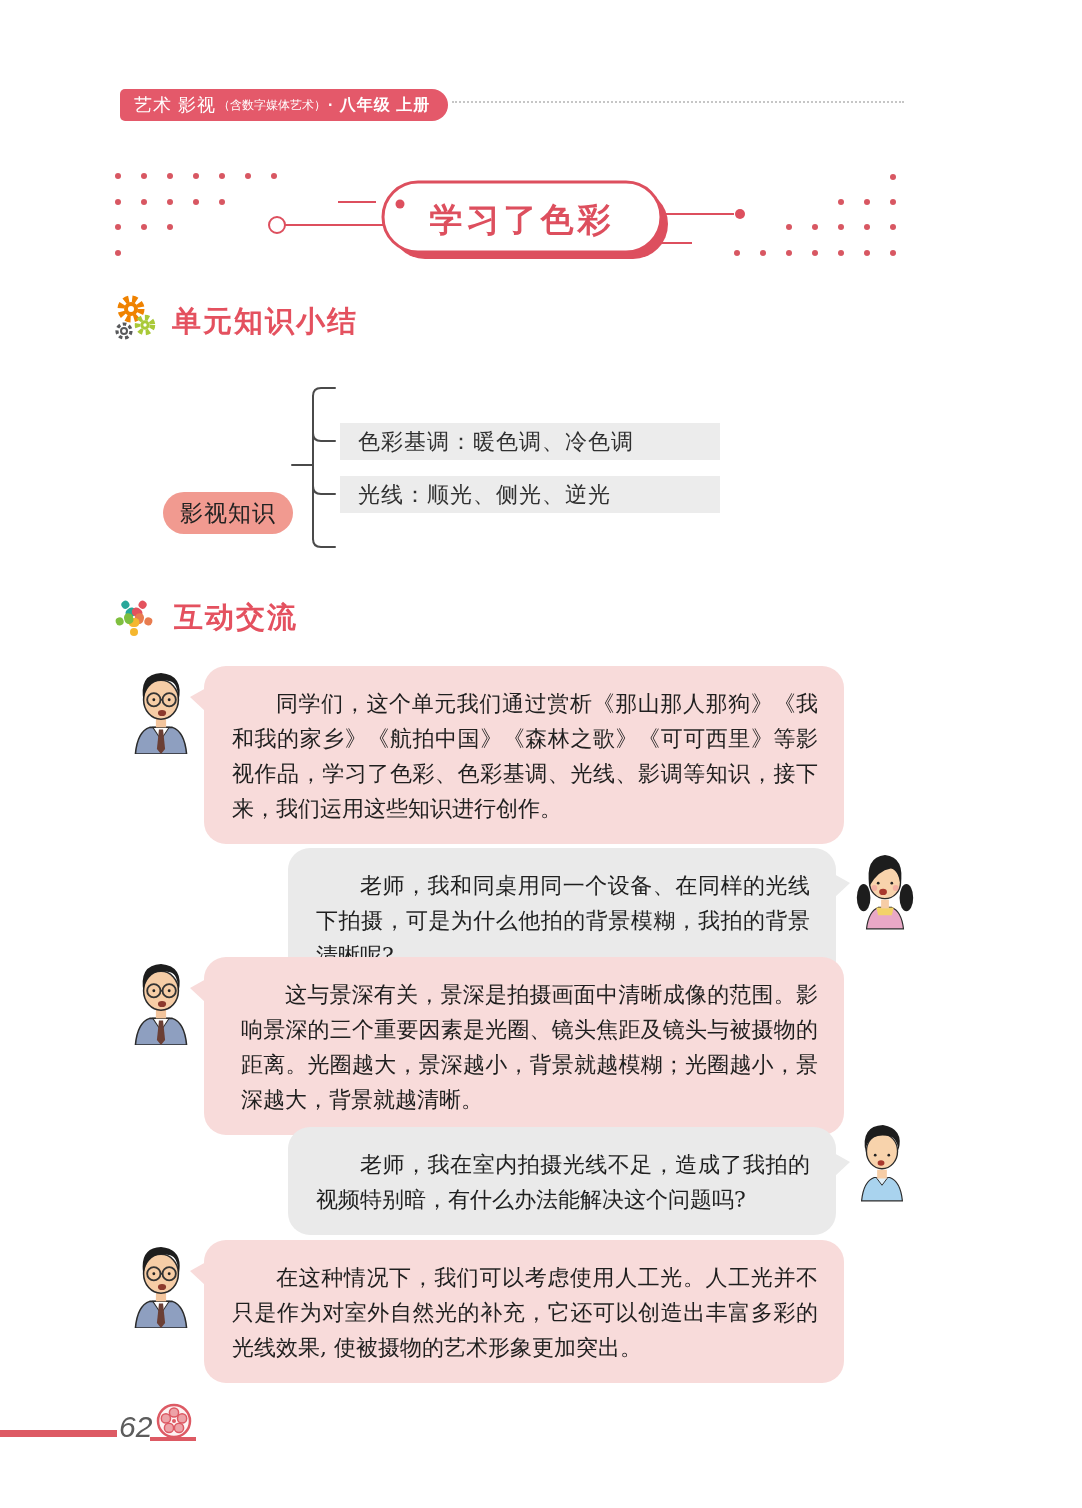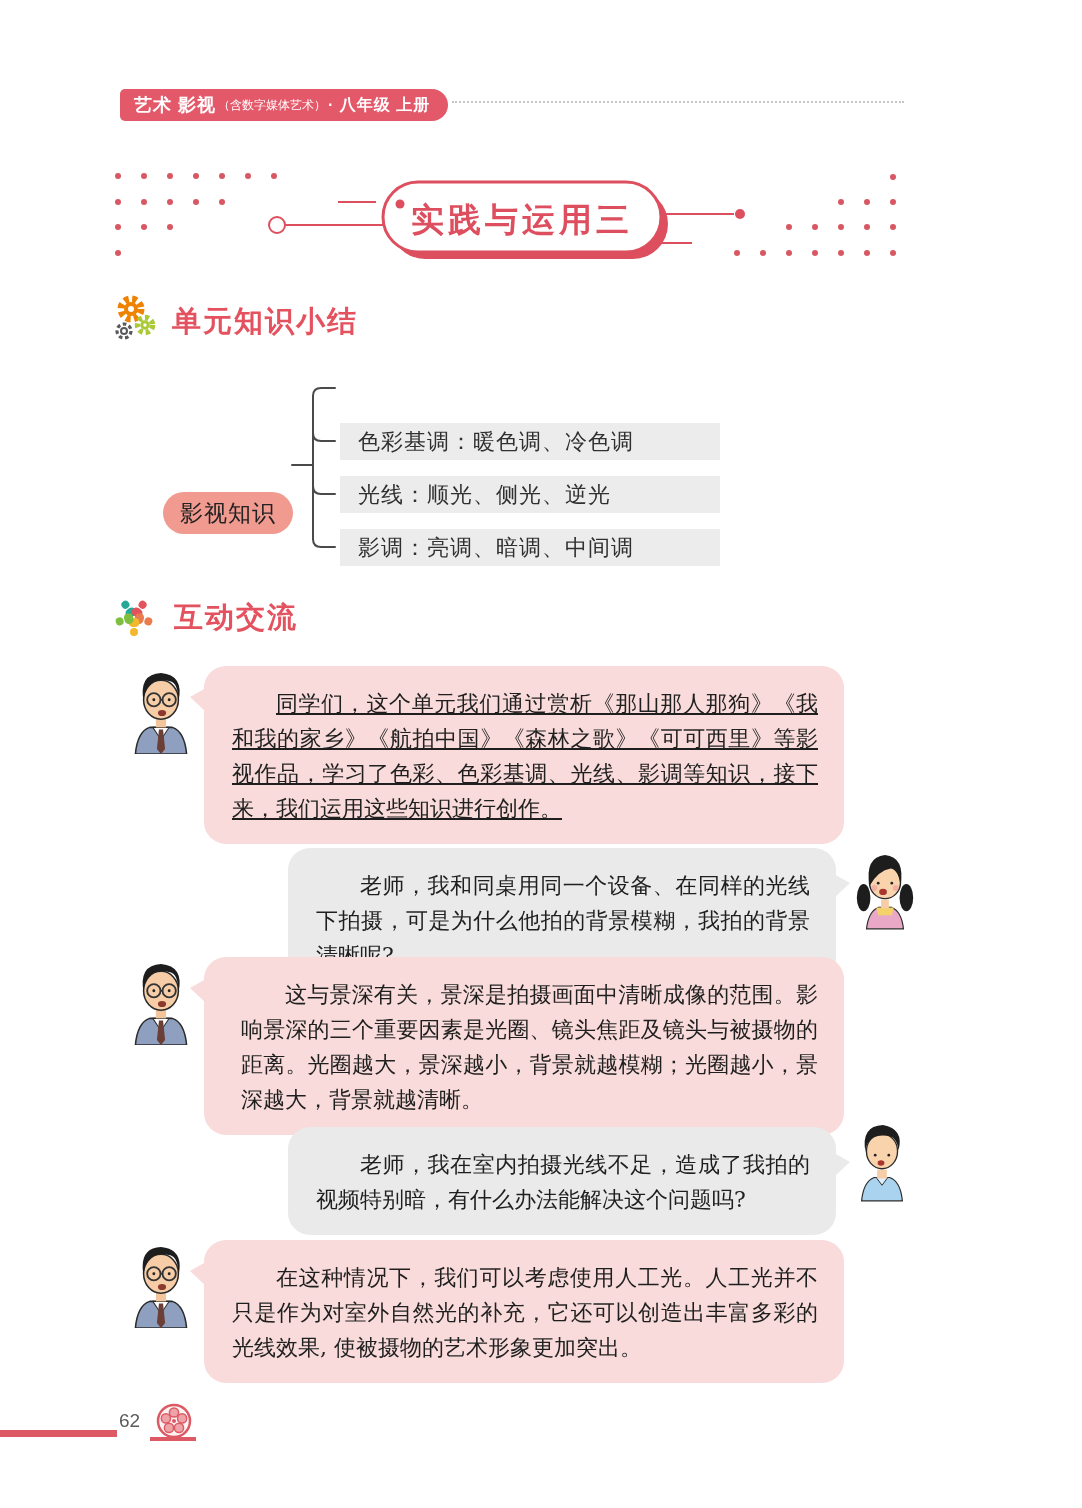--- a/index.html
+++ b/index.html
@@ -6,21 +6,21 @@
   .page{
     position:relative;width:1082px;height:1508px;background:#ffffff;overflow:hidden;
     font-family:"Liberation Sans", sans-serif;
   }
   
   .header-badge{
     position:absolute;left:120px;top:89px;height:32px;
     background:#e4596a;color:#ffffff;border-radius:5px 16px 16px 5px;
     display:flex;align-items:center;padding:0 18px 0 14px;white-space:nowrap;
   }
-  .header-badge .series{font-size:18px;font-weight:bold;letter-spacing:1px;}
+  .header-badge .series{font-size:18px;font-weight:normal;letter-spacing:1px;}
   .header-badge .paren{font-size:12px;margin:0 2px;}
   .header-badge .grade{font-size:16px;font-weight:bold;letter-spacing:1px;}
   .header-dotline{
     position:absolute;left:452px;top:101px;width:452px;height:0;
     border-top:2px dotted #c6c6c6;
   }
   
   .banner-svg{position:absolute;left:0;top:160px;}
   .chapter-title{
     position:absolute;left:383px;top:198px;width:278px;text-align:center;
@@ -57,26 +57,26 @@
   .bubble.pink::after{
     content:"";position:absolute;left:-14px;top:22px;width:0;height:0;
     border-top:9px solid transparent;border-bottom:15px solid transparent;
     border-right:16px solid #f8dbda;
   }
   .bubble.gray::after{
     content:"";position:absolute;right:-14px;top:26px;width:0;height:0;
     border-top:9px solid transparent;border-bottom:15px solid transparent;
     border-left:16px solid #eaeaea;
   }
-  .b1{top:666px;text-decoration:underline;} .b2{top:848px;} .b3{top:957px;padding-left:37px;} .b4{top:1127px;} .b5{top:1240px;}
+  .b1{top:666px;} .b2{top:848px;} .b3{top:957px;padding-left:37px;} .b4{top:1127px;} .b5{top:1240px;}
   .av-t1{left:125px;top:668px;} .av-t2{left:125px;top:959px;} .av-t3{left:125px;top:1242px;}
   .av-g{left:851px;top:846px;} .av-b{left:848px;top:1118px;}
   
   .footer-bar{position:absolute;left:0;top:1430px;width:117px;height:7px;background:#dd5a64;}
-  .page-number{position:absolute;left:119px;top:1410px;font-size:19px;color:#5c5c5c;}
+  .page-number{position:absolute;left:119px;top:1410px;font-size:30px;color:#5c5c5c;font-style:italic;}
   .reel-underline{position:absolute;left:150px;top:1437px;width:46px;height:4px;background:#dd5a64;}
   .reel-icon{position:absolute;left:151px;top:1399px;}
 </style>
 </head>
 <body>
 
 <div class="page">
 
   <div class="header-badge">
     <span class="series">艺术 影视</span>
@@ -125,21 +125,21 @@
     <line x1="285" y1="225" x2="385" y2="225" stroke="#dd4f5e" stroke-width="2"></line>
     <line x1="338" y1="202" x2="376" y2="202" stroke="#dd4f5e" stroke-width="2"></line>
     <circle cx="277" cy="225" r="8" fill="#ffffff" stroke="#dd4f5e" stroke-width="2"></circle>
     <rect x="390" y="189" width="278" height="70" rx="35" fill="#dd4f5e"></rect>
     <rect x="383" y="182" width="278" height="70" rx="35" fill="#ffffff" stroke="#dd4f5e" stroke-width="3"></rect>
     <circle cx="400" cy="204" r="4.5" fill="#dd4f5e"></circle>
     <line x1="661" y1="214" x2="734" y2="214" stroke="#dd4f5e" stroke-width="2"></line>
     <circle cx="740" cy="214" r="5" fill="#dd4f5e"></circle>
     <line x1="650" y1="243" x2="692" y2="243" stroke="#dd4f5e" stroke-width="2"></line>
   </svg>
-  <div class="chapter-title">实践与运用三</div>
+  <div class="chapter-title">学习了色彩</div>
 
   <div class="sec-head s1">
     <span>
       <svg width="48" height="52" viewBox="0 0 48 52">
         <g fill="none">
           <circle cx="21" cy="15" r="10" stroke="#ef8200" stroke-width="7" stroke-dasharray="4.6 3.4"></circle>
           <circle cx="21" cy="15" r="5" stroke="#ef8200" stroke-width="4"></circle>
           <circle cx="35" cy="31" r="7.5" stroke="#a9c938" stroke-width="5.5" stroke-dasharray="4 3"></circle>
           <circle cx="35" cy="31" r="3.2" stroke="#a9c938" stroke-width="3"></circle>
           <circle cx="14" cy="37" r="7" stroke="#58595b" stroke-width="3.2" stroke-dasharray="3.6 2.7"></circle>
@@ -156,21 +156,20 @@
       <path d="M4,107 L25,107"></path>
       <path d="M25,38 L25,181"></path>
       <path d="M25,38 Q25,30 33,30 L47,30"></path>
       <path d="M25,75 Q25,83 33,83 L47,83"></path>
       <path d="M25,128 Q25,136 33,136 L47,136"></path>
       <path d="M25,181 Q25,189 33,189 L47,189"></path>
     </g>
   </svg>
   <div class="k-box k2">光线：顺光、侧光、逆光</div>
   <div class="k-box k1">色彩基调：暖色调、冷色调</div>
-  <div class="k-box k3">影调：亮调、暗调、中间调</div>
 
   <div class="sec-head s2">
     <span>
       <svg width="52" height="52" viewBox="0 0 52 52">
         <g>
           <g transform="rotate(-35 26 27)">
               <circle cx="26" cy="12" r="4" fill="#27a79a"></circle>
               <rect x="20.5" y="17" width="11" height="9" rx="4.5" fill="#27a79a"></rect>
             </g>
           <g transform="rotate(35 26 27)">

